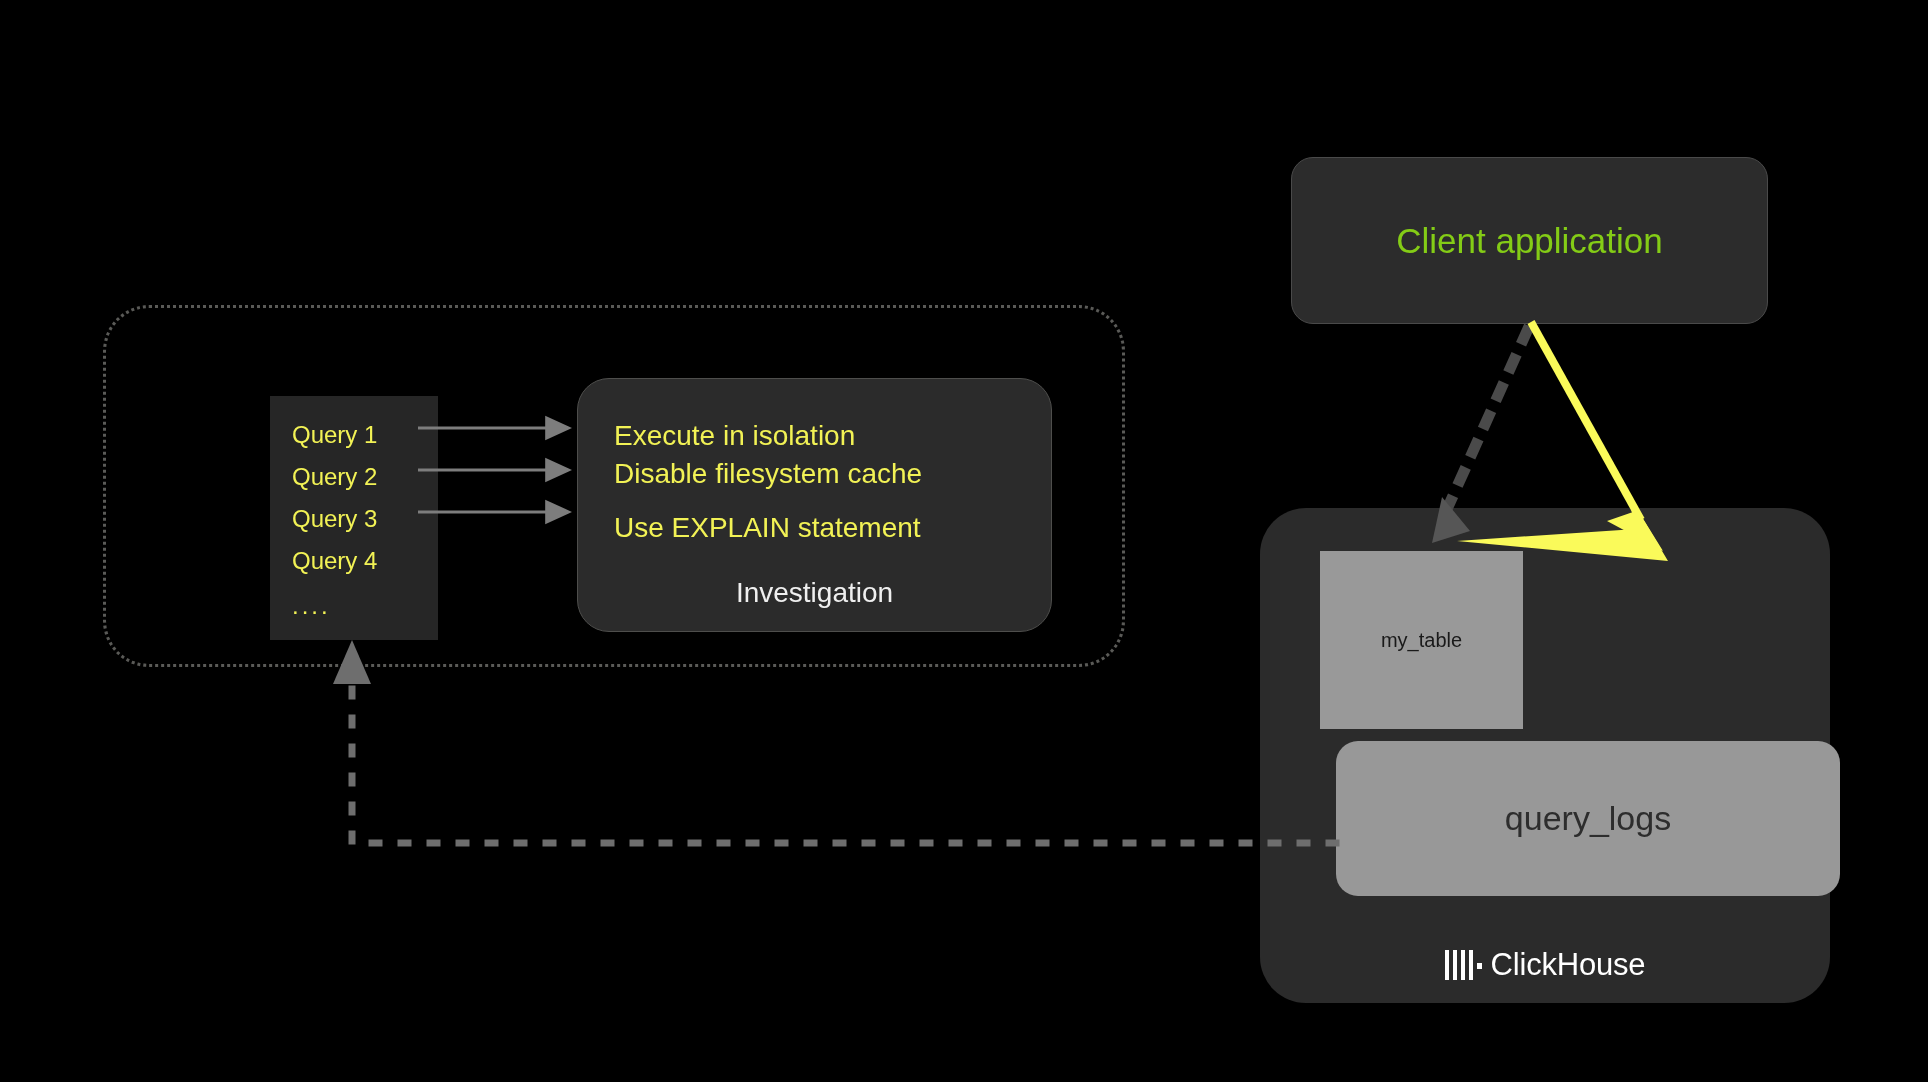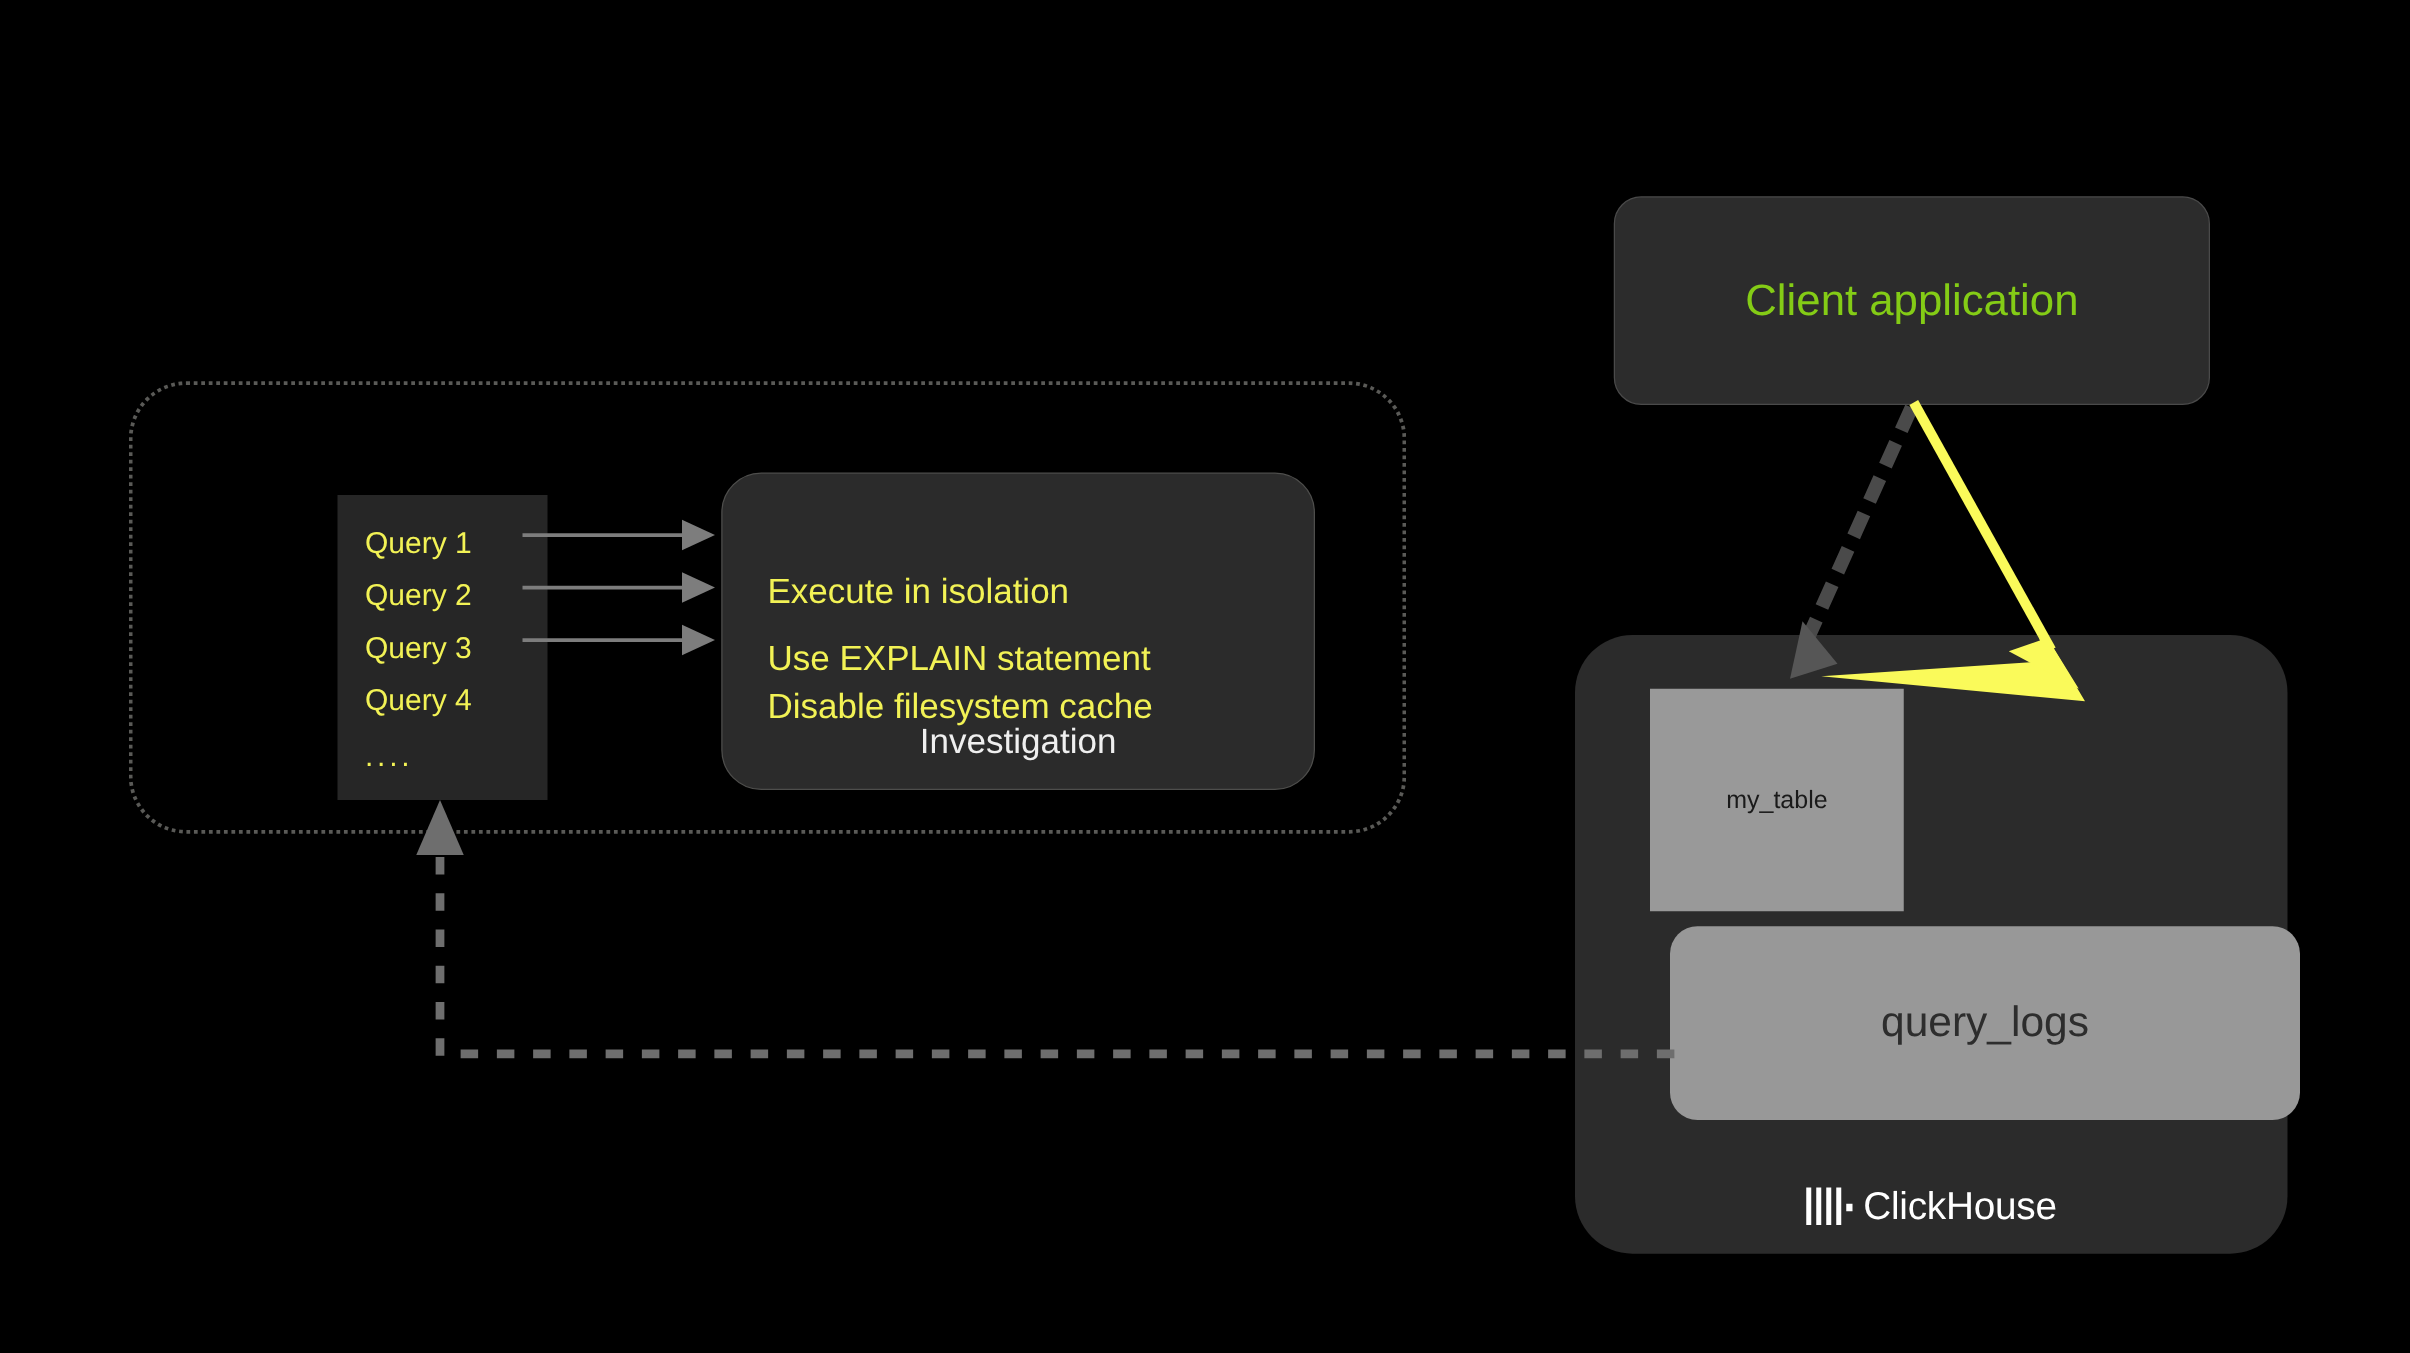--- a/index.html
+++ b/index.html
@@ -69,21 +69,20 @@
     top: 378px;
     width: 475px;
     height: 254px;
     background: #2b2b2b;
     border: 1px solid #4e4e4c;
     border-radius: 32px;
     box-sizing: border-box;
   }
   .inv-lines {
     padding: 38px 0 0 36px;
-    margin-top: 37px;
   }
   .inv-line {
     color: #f2f255;
     font-size: 28px;
     line-height: 38px;
     white-space: nowrap;
   }
   .inv-line.spaced {
     margin-top: 16px;
   }
@@ -244,22 +243,22 @@
     <div class="query-item">Query 1</div>
     <div class="query-item">Query 2</div>
     <div class="query-item">Query 3</div>
     <div class="query-item">Query 4</div>
     <div class="query-item ellipsis">....</div>
   </div>
 
   <div class="investigation-box">
     <div class="inv-lines">
       <div class="inv-line">Execute in isolation</div>
+      <div class="inv-line">Disable filesystem cache</div>
       <div class="inv-line spaced">Use EXPLAIN statement</div>
-      <div class="inv-line">Disable filesystem cache</div>
     </div>
     <div class="inv-caption">Investigation</div>
   </div>
 
   <div class="client-app">
     <span class="client-app-label">Client application</span>
   </div>
 
   <div class="clickhouse-box">
 

